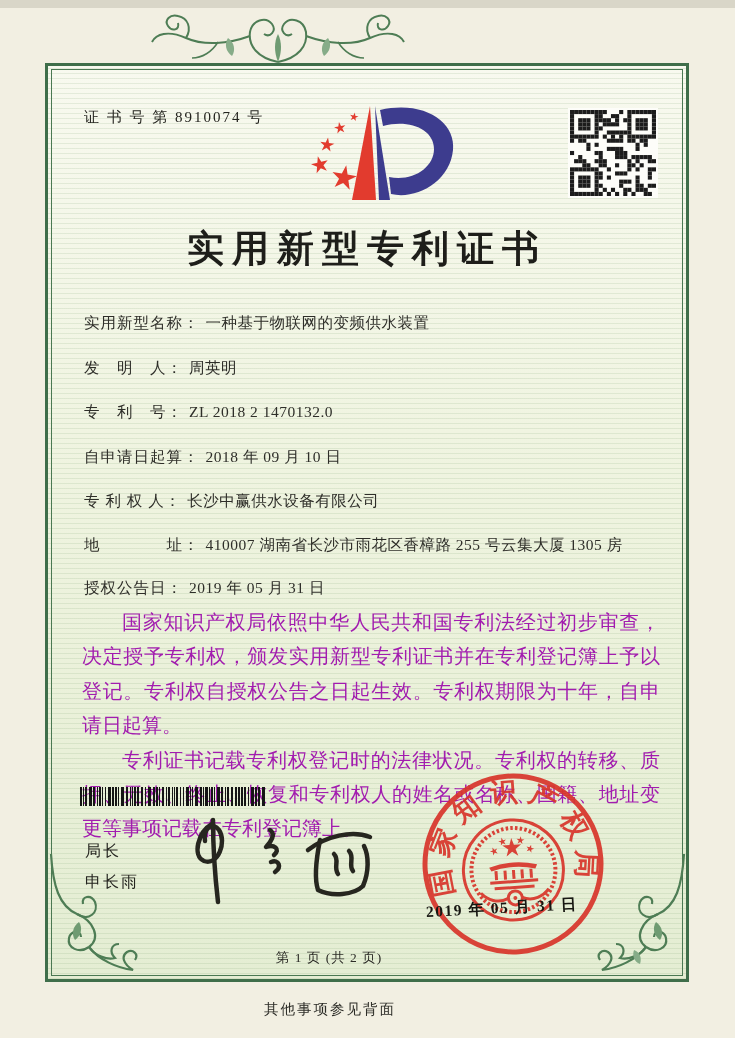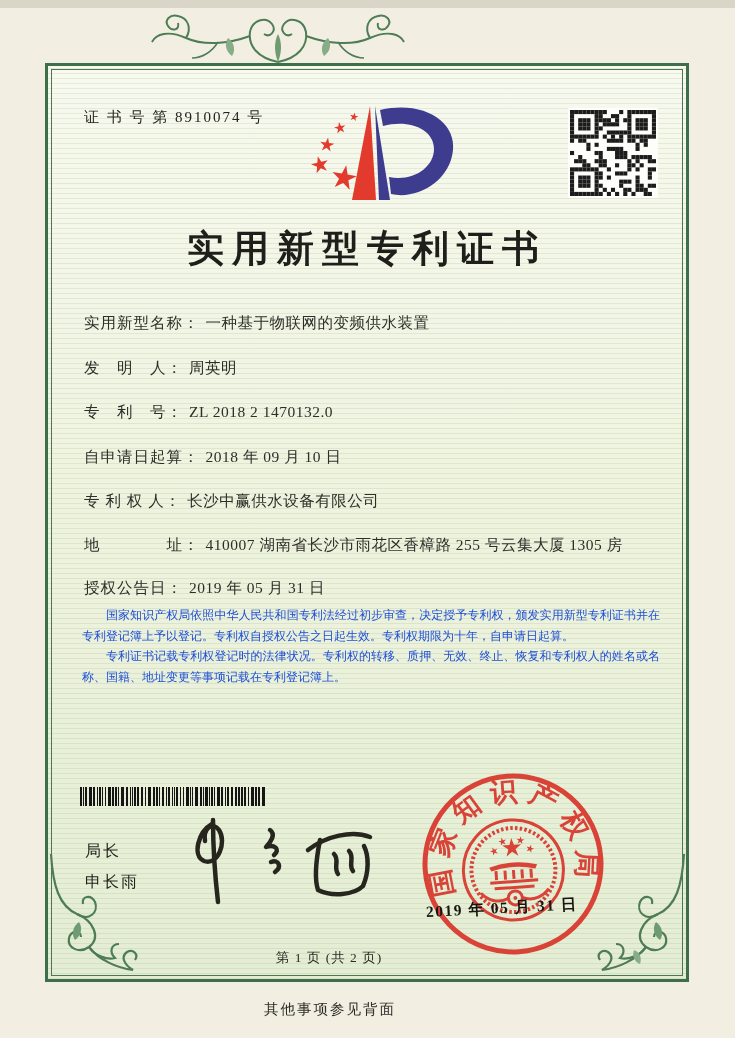--- a/index.html
+++ b/index.html
@@ -48,21 +48,21 @@
   .field-row{
     position:absolute;left:84px;width:578px;
     font-size:15.5px;color:#2e2e29;letter-spacing:0.5px;
     white-space:nowrap;
   }
   .field-row .lbl{white-space:pre;letter-spacing:1px;}
   .field-row .val{margin-left:6px;text-align:right;}
   .grant-pair2{position:absolute;left:306px;top:0;}
   .paras{
     position:absolute;left:82px;top:597px;width:578px;
-    font-size:12px;line-height:1.72;color:#1d4ed8;
+    font-size:20px;line-height:1.72;color:#a21caf;
     text-align:justify;
   }
   .paras p{margin:0;text-indent:2em;}
   .barcode{position:absolute;left:80px;top:779px;width:186px;height:19px;}
   .sig-title{position:absolute;left:85px;top:833px;font-size:16px;color:#24241f;letter-spacing:2px;}
   .sig-name{position:absolute;left:85px;top:864px;font-size:16px;color:#24241f;letter-spacing:2px;}
   .signature{position:absolute;left:182px;top:800px;}
   .seal{position:absolute;left:417px;top:760px;opacity:0.92;transform:rotate(-4deg);}
   .seal-date{
     position:absolute;left:426px;top:890px;

